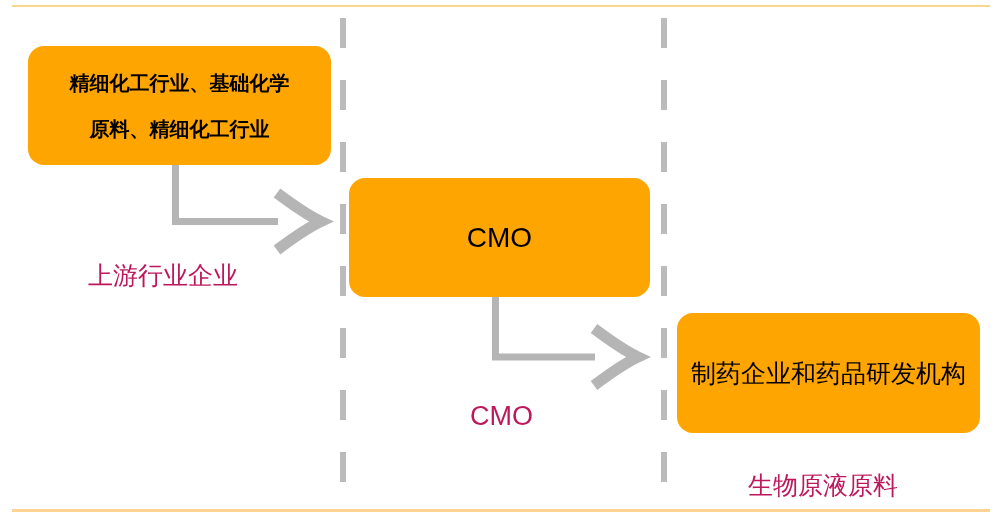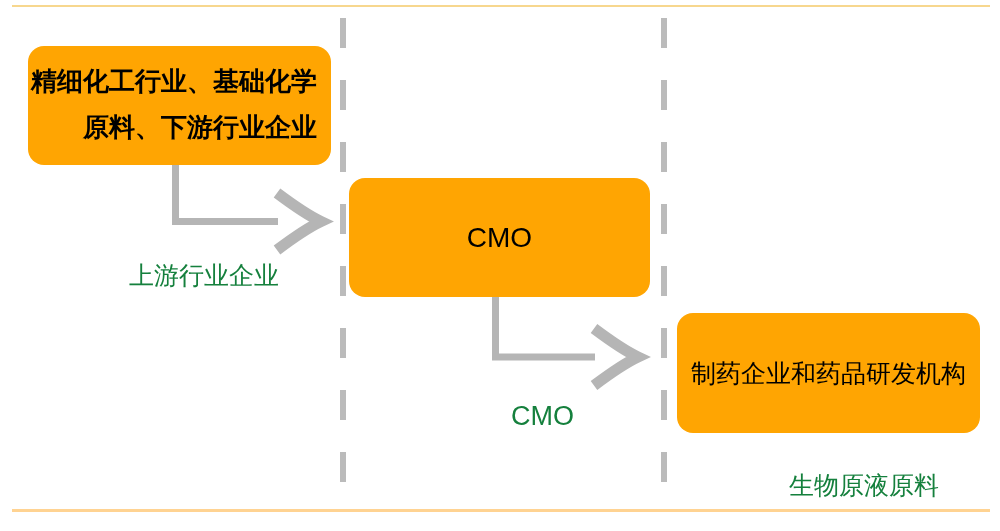--- a/index.html
+++ b/index.html
@@ -34,49 +34,47 @@
     position: absolute;
     background: #FFA502;
     border-radius: 16px;
     display: flex;
     align-items: center;
     box-sizing: border-box;
   }
   .node.upstream {
     left: 28px; top: 46px; width: 303px; height: 119px;
     flex-direction: column;
-    align-items: flex-end;
+    align-items: center;
     justify-content: center;
     padding: 0 14px;
-    font-size: 26px;
+    font-size: 20px;
     font-weight: 700;
     line-height: 46px;
     white-space: nowrap;
-    font-family: Liberation Mono, monospace;
   }
   .node.cmo {
     left: 349px; top: 178px; width: 301px; height: 119px;
     justify-content: center;
     font-size: 28px;
     font-weight: 400;
   }
   .node.downstream {
     left: 677px; top: 313px; width: 303px; height: 120px;
     justify-content: center;
     font-size: 25px;
     font-weight: 400;
     white-space: nowrap;
   }
 
   .lane-label {
     position: absolute;
     font-size: 25px;
-    color: #15803d;
+    color: #be185d;
     white-space: nowrap;
-    margin-left: 41px;
   }
   .lane-label.upstream   { left: 88px;  top: 259px; }
   .lane-label.cmo        { left: 470px; top: 401px; font-size: 27px; }
   .lane-label.downstream { left: 748px; top: 469px; }
 
   .arrow-svg { position: absolute; overflow: visible; }
   .arrow-svg.a1 { left: 165px; top: 160px; }
   .arrow-svg.a2 { left: 485px; top: 295px; }
 </style>
 </head>
@@ -85,21 +83,21 @@
 <div class="canvas">
 
   <div class="hrule top"></div>
   <div class="hrule bottom"></div>
 
   <div class="vdash left"></div>
   <div class="vdash right"></div>
 
   <div class="node upstream">
     <span>精细化工行业、基础化学</span>
-    <span>原料、下游行业企业</span>
+    <span>原料、精细化工行业</span>
   </div>
 
   <div class="node cmo">
     <span>CMO</span>
   </div>
 
   <div class="node downstream">
     <span>制药企业和药品研发机构</span>
   </div>
 

